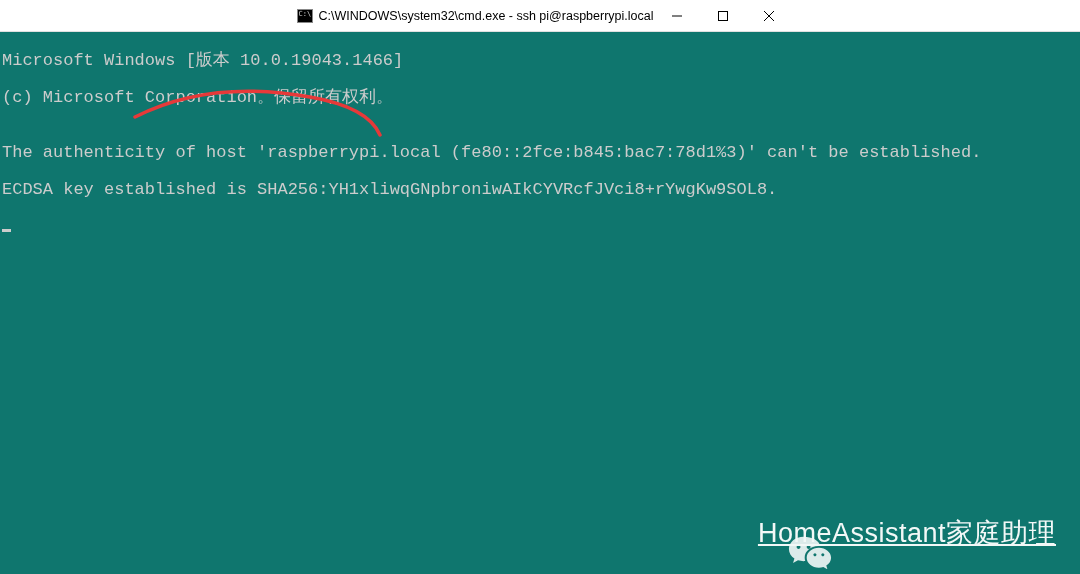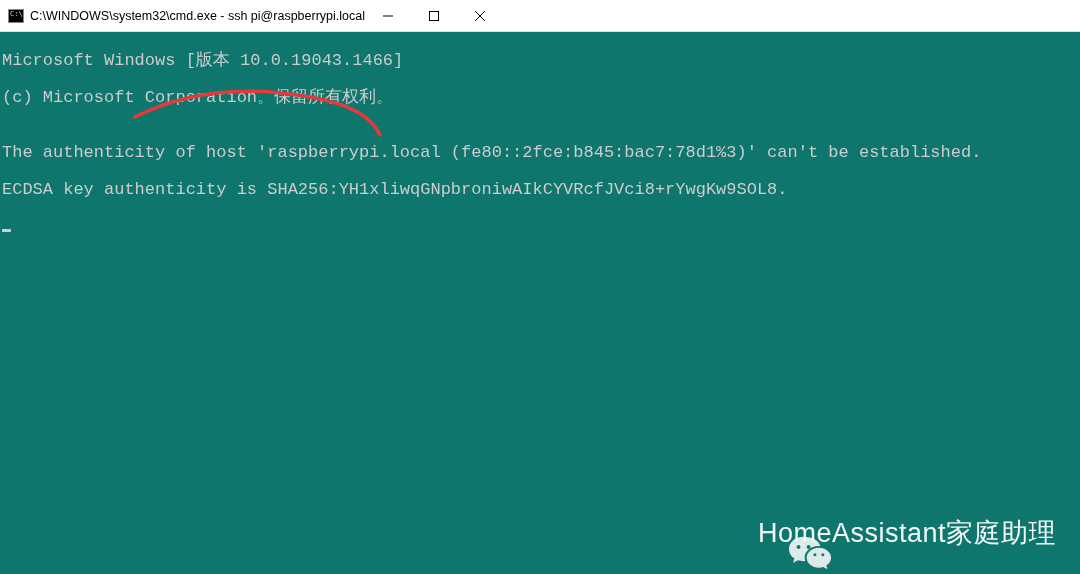--- a/index.html
+++ b/index.html
@@ -21,21 +21,21 @@
       background: #ffffff;
       display: flex;
       flex-direction: column;
       position: relative;
     }
     .titlebar {
       height: 32px;
       background: #ffffff;
       display: flex;
       align-items: center;
-      justify-content: flex-start;
+      justify-content: center;
       border-bottom: 1px solid #e0e0e0;
     }
     .titlebar-left {
       display: flex;
       align-items: center;
       padding-left: 8px;
       gap: 6px;
     }
     .app-icon {
       width: 16px;
@@ -120,20 +120,21 @@
       position: relative;
     }
     .wechat-icon svg {
       fill: rgba(255,255,255,0.9);
     }
     .watermark-text {
       font-size: 27px;
       font-weight: 400;
       font-family: "Microsoft YaHei", Arial, sans-serif;
       letter-spacing: 0.5px;
+      text-decoration: underline;
     }
   </style>
 </head>
 <body>
 
 <div class="window">
   <div class="titlebar">
     <div class="titlebar-left">
       <div class="app-icon"></div>
       <span class="title-text">C:\WINDOWS\system32\cmd.exe - ssh  pi@raspberrypi.local</span>
@@ -156,21 +157,21 @@
           </svg>
       </div>
     </div>
   </div>
 
   <div class="terminal">
 <div class="term-line">Microsoft Windows [版本 10.0.19043.1466]</div>
 <div class="term-line">(c) Microsoft Corporation。保留所有权利。</div>
 <div class="term-line"></div>
 <div class="term-line">The authenticity of host 'raspberrypi.local (fe80::2fce:b845:bac7:78d1%3)' can't be established.</div>
-<div class="term-line">ECDSA key authenticity is SHA256:YH1xliwqGNpbroniwAIkCYVRcfJVci8+rYwgKw9SOL8.</div>
+<div class="term-line">ECDSA key established is SHA256:YH1xliwqGNpbroniwAIkCYVRcfJVci8+rYwgKw9SOL8.</div>
 <div class="term-line"><span class="cursor"></span></div>
 
     <svg class="annotation" width="270" height="50" viewBox="0 0 270 50">
       <path d="M 5 30 Q 80 -8 180 10 Q 238 20 250 48" stroke="#e63939" stroke-width="3.5" fill="none" stroke-linecap="round"></path>
     </svg>
 
     <div class="watermark">
       <div class="wechat-icon">
         <svg viewBox="0 0 48 40">
           <path d="M17 4C8 4 1 10 1 17.5c0 4.2 2.3 8 6 10.4l-1.5 4.8 5.4-2.9c1.9.6 4 .9 6.1.9.6 0 1.2 0 1.8-.1-.4-1.2-.6-2.5-.6-3.8 0-7 6.6-12.7 14.8-12.7.8 0 1.5.1 2.3.2C34 8.2 26.3 4 17 4zm-5.5 9.2c1.2 0 2.1.9 2.1 2.1s-.9 2.1-2.1 2.1-2.1-.9-2.1-2.1.9-2.1 2.1-2.1zm11 0c1.2 0 2.1.9 2.1 2.1s-.9 2.1-2.1 2.1-2.1-.9-2.1-2.1.9-2.1 2.1-2.1z"></path>

